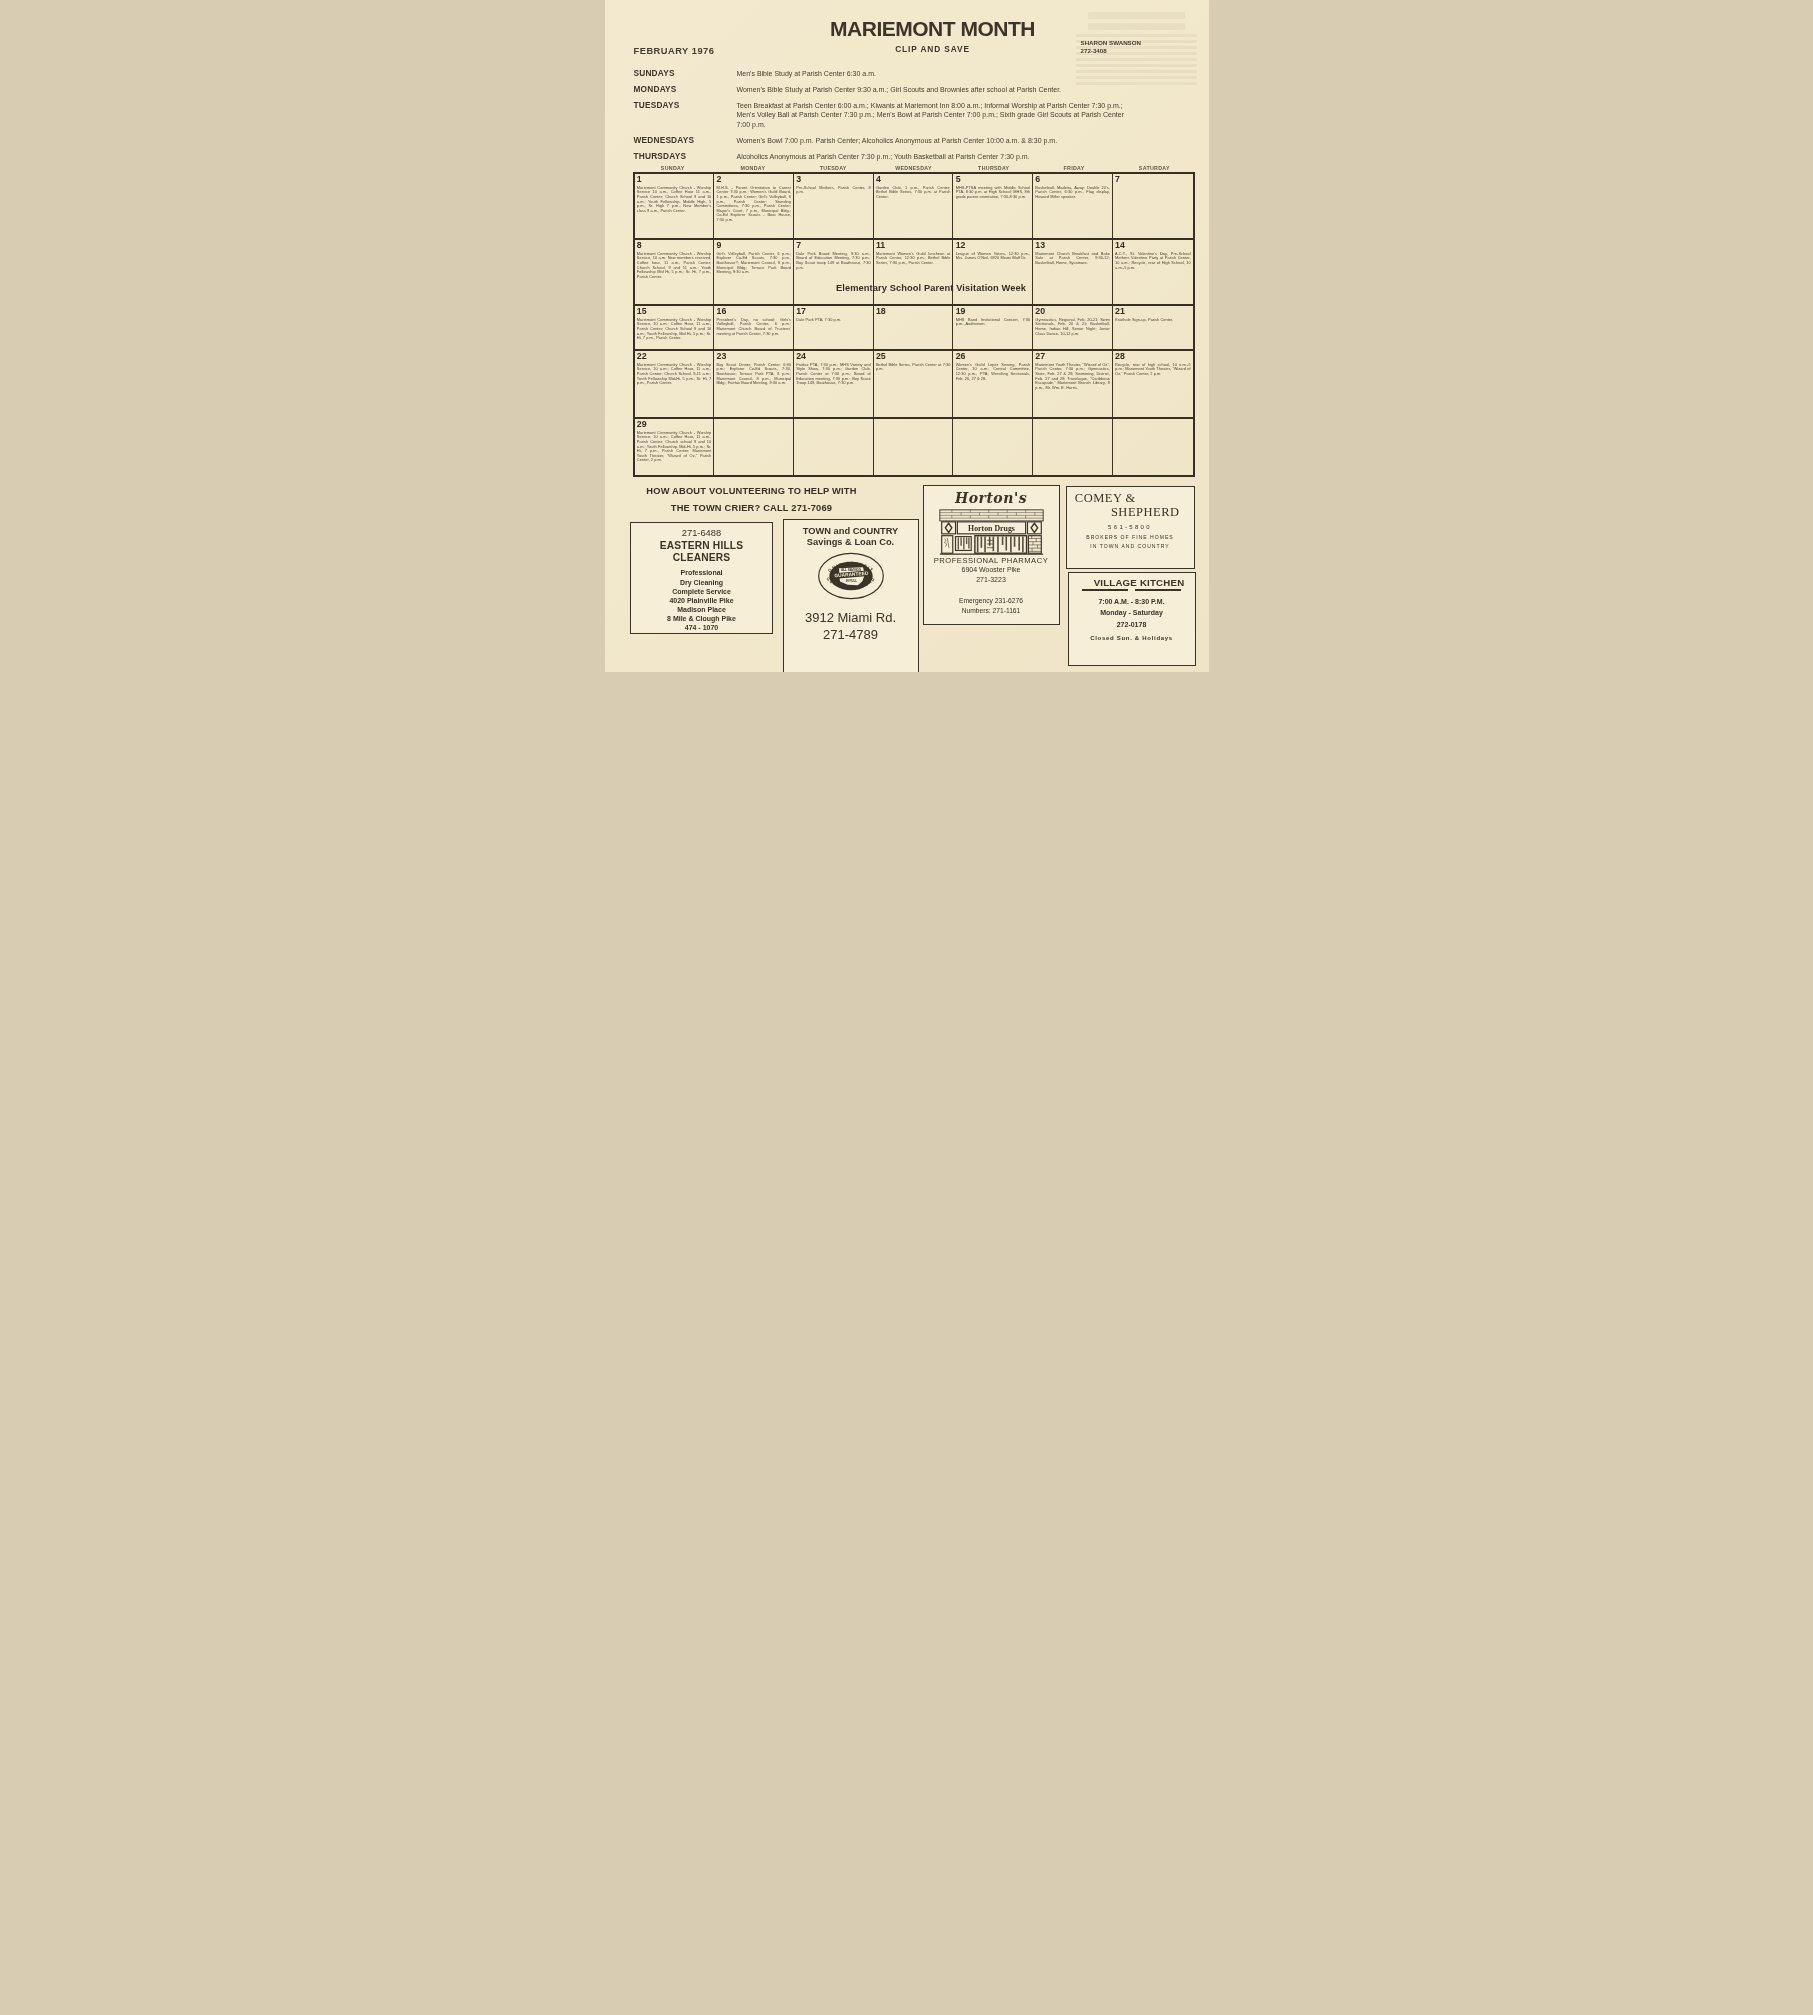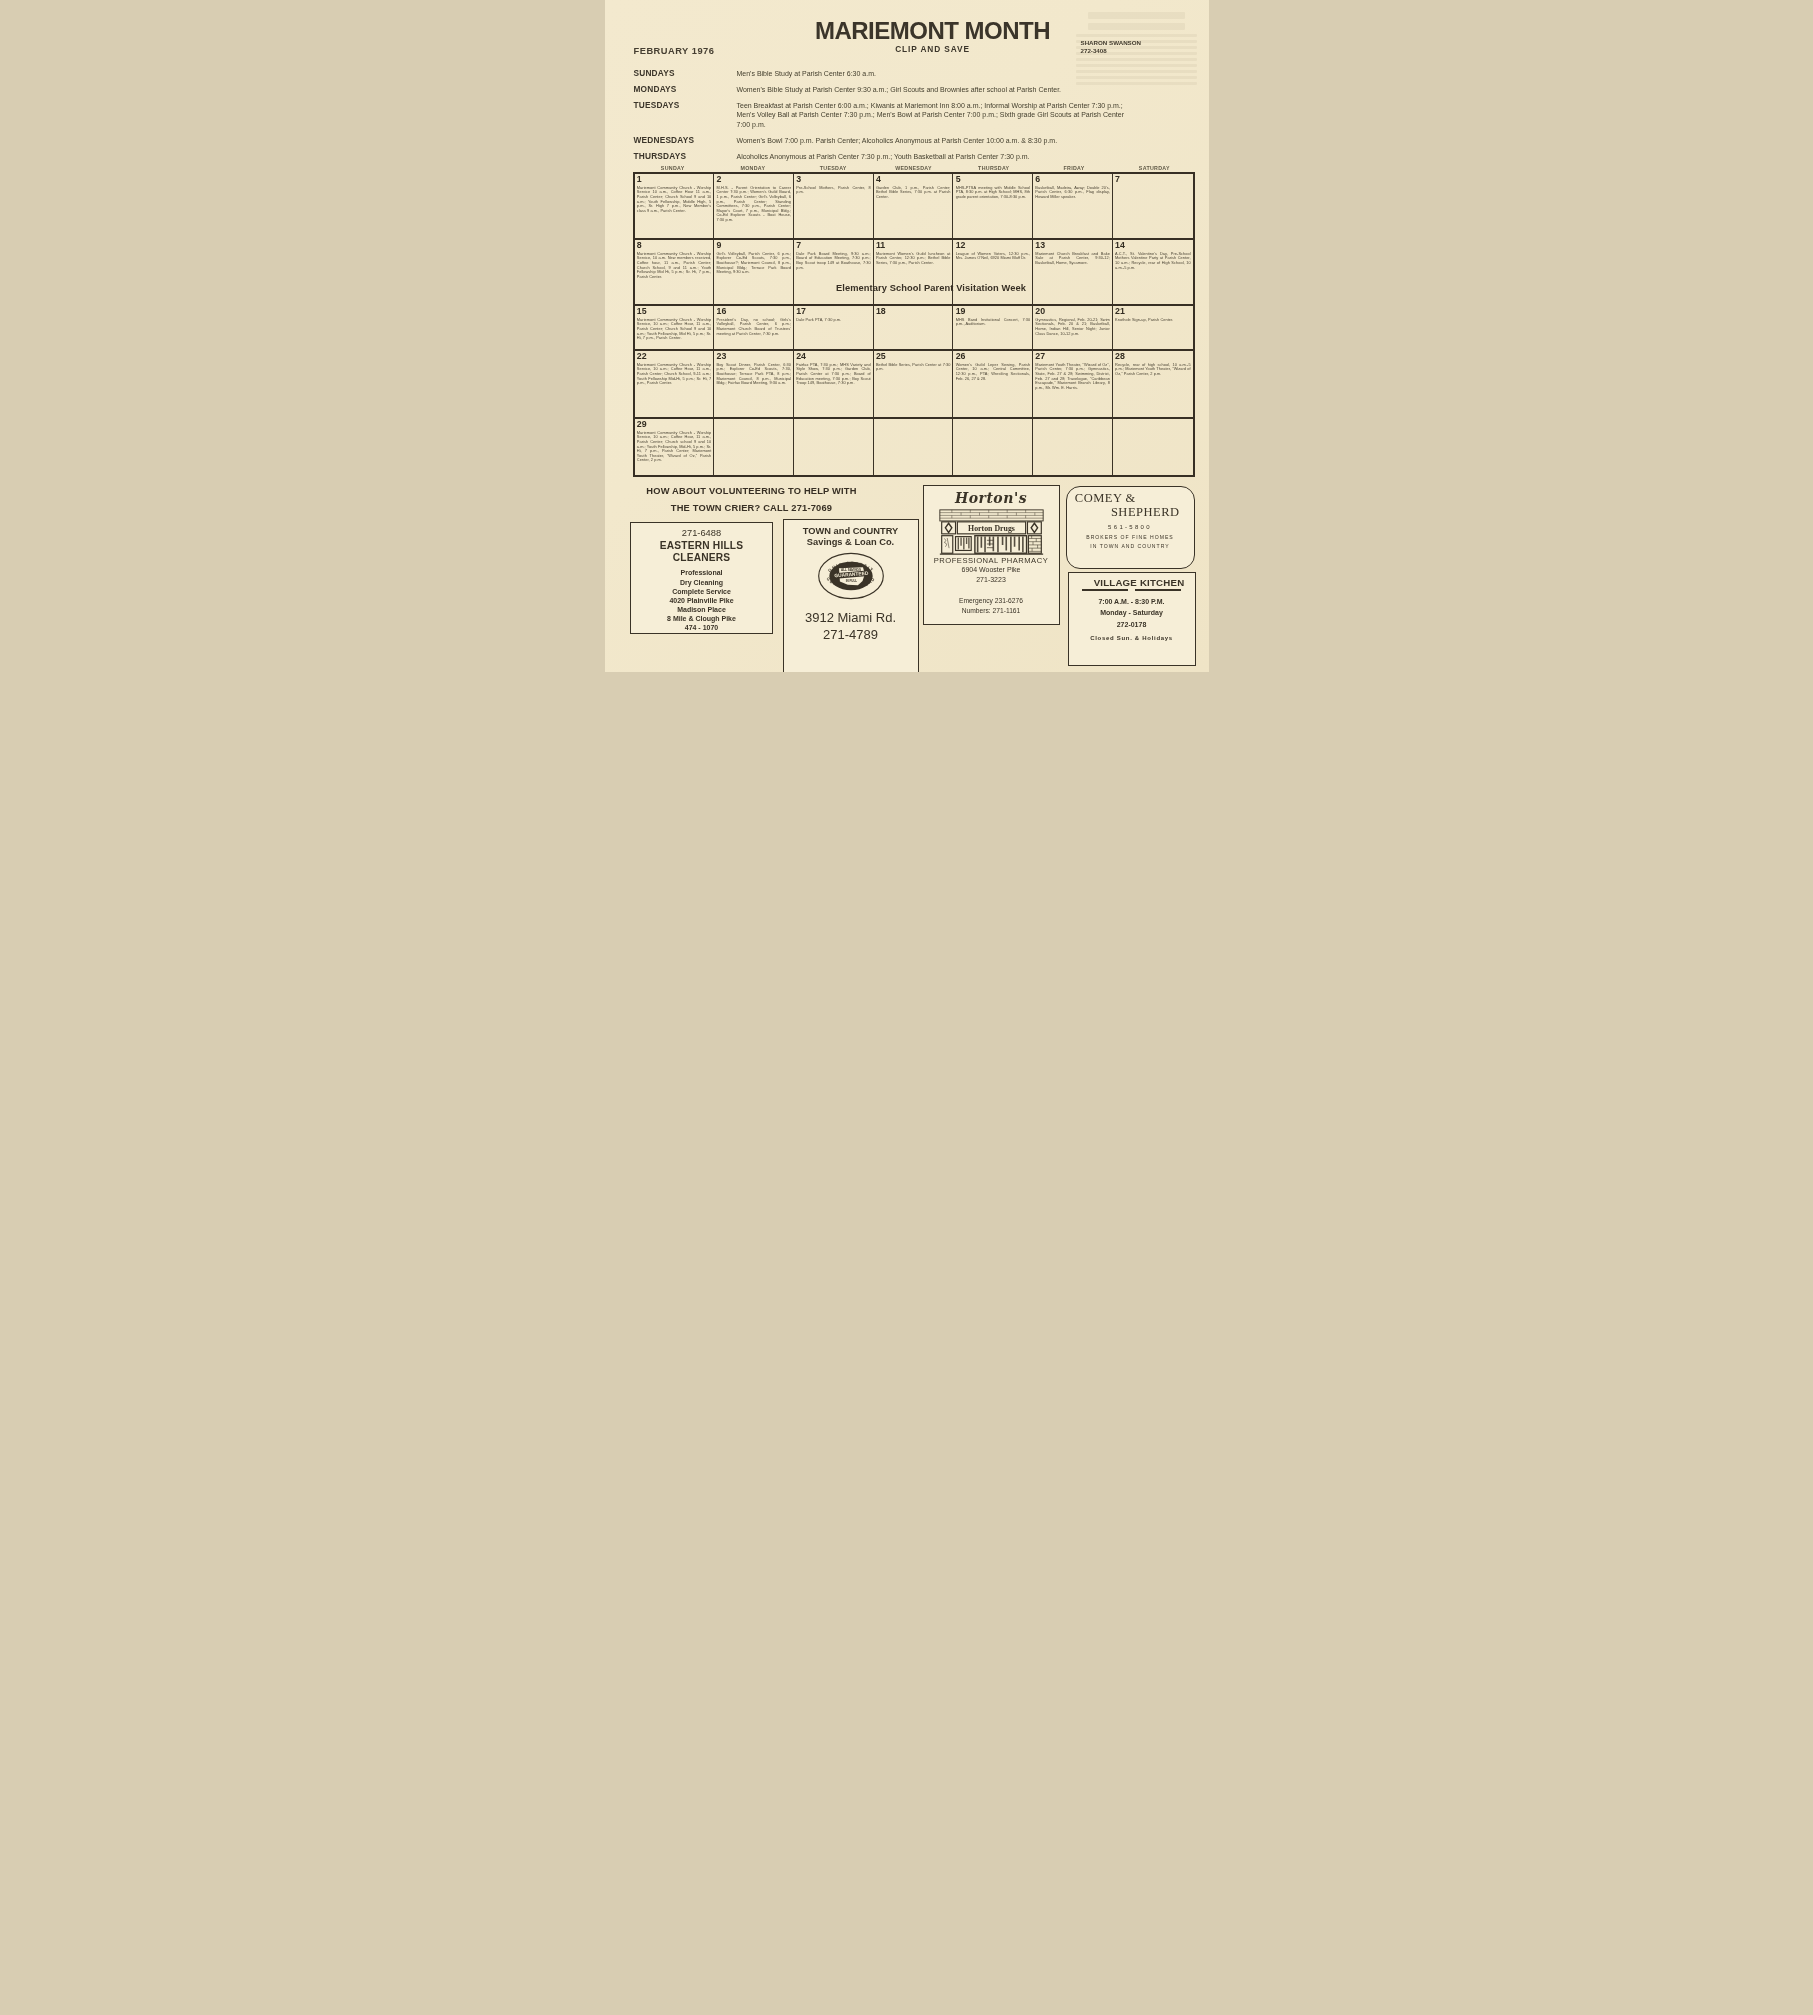--- a/index.html
+++ b/index.html
@@ -8,21 +8,21 @@
     background:linear-gradient(135deg,#f3e9ce 0%,#f2e8cc 40%,#efe4c6 100%);
     font-family:"Liberation Sans",sans-serif;color:#3c362b;overflow:hidden;
   }
   .crease{position:absolute;top:0;bottom:0;width:0.9px;background:linear-gradient(#c9bb9b,#e5dabc 60%,transparent);opacity:.45;}
   .crease-1{left:162px;}
   .crease-2{left:444px;}
 
   
   .month-label{position:absolute;left:29px;top:46px;font-size:9.3px;font-weight:bold;letter-spacing:0.5px;color:#453e31;}
   .main-title{position:absolute;left:180px;top:16.7px;width:296px;margin:0;text-align:center;
-    font-size:24px;font-weight:bold;letter-spacing:-0.5px;color:#3b352a;}
+    font-size:21px;font-weight:bold;letter-spacing:-0.5px;color:#3b352a;}
   .clip-save{position:absolute;left:180px;top:44px;width:296px;text-align:center;
     font-size:8.3px;font-weight:bold;letter-spacing:0.9px;color:#3b352a;}
   .contact{position:absolute;left:476px;top:39px;font-size:6.2px;font-weight:bold;line-height:1.35;color:#433c2f;}
 
   
   .ghost{position:absolute;left:465px;top:8.3px;width:134px;height:199px;opacity:.5;filter:blur(0.5px);pointer-events:none;}
   .ghost .gb{background:#c3b698;opacity:.38;border-radius:0.9px;margin:2.8px 6.5px;}
   .ghost .gb.h{height:7.4px;margin:3.7px 18.5px;}
   .ghost .gb.t{height:3.2px;}
 
@@ -64,21 +64,21 @@
   .ad-tc .seal{margin:4.6px auto 2.8px auto;display:block;}
   .ad-tc .addr{font-size:13px;font-weight:normal;line-height:1.3;margin-top:10px;}
 
   .ad-ho{left:318px;top:485px;width:137px;height:140px;padding-top:2.8px;}
   .ad-ho .script{font-family:"DejaVu Serif",serif;font-style:italic;font-weight:bold;font-size:14px;letter-spacing:0.5px;margin-top:0.9px;}
   .ad-ho .store{display:block;margin:1.9px auto 0.9px auto;}
   .ad-ho .l1{font-size:7.6px;letter-spacing:0.5px;margin-top:0.9px;}
   .ad-ho .l2,.ad-ho .l3{font-size:7px;line-height:1.35;}
   .ad-ho .em{font-size:6.7px;line-height:1.45;margin-top:12px;text-align:center;}
 
-  .ad-cs{left:461px;top:486px;width:129px;height:83px;font-family:"Liberation Serif",serif;padding-top:3.7px;border-radius:14px;}
+  .ad-cs{left:461px;top:486px;width:129px;height:83px;font-family:"Liberation Serif",serif;padding-top:3.7px;}
   .ad-cs .n1{font-size:12.5px;letter-spacing:0.5px;text-align:left;padding-left:8.3px;}
   .ad-cs .n2{font-size:12.5px;letter-spacing:0.5px;text-align:right;padding-right:14px;margin-top:-0.9px;}
   .ad-cs .ph{font-family:"Liberation Sans",sans-serif;font-size:6px;letter-spacing:2.3px;margin-top:4.6px;}
   .ad-cs .b{font-family:"Liberation Sans",sans-serif;font-size:5.1px;letter-spacing:1px;margin-top:3.2px;}
 
   .ad-vk{left:463px;top:572px;width:128px;height:94px;padding-top:3.7px;}
   .ad-vk .name{font-size:9.7px;font-weight:bold;letter-spacing:0.2px;margin-left:15px;}
   .ad-vk .rule{display:flex;justify-content:center;gap:6.5px;margin-top:1.4px;}
   .ad-vk .rule span{display:block;height:1.9px;background:#3a3327;width:46px;}
   .ad-vk .hrs{font-size:7px;font-weight:bold;margin-top:6.5px;line-height:1.45;}

